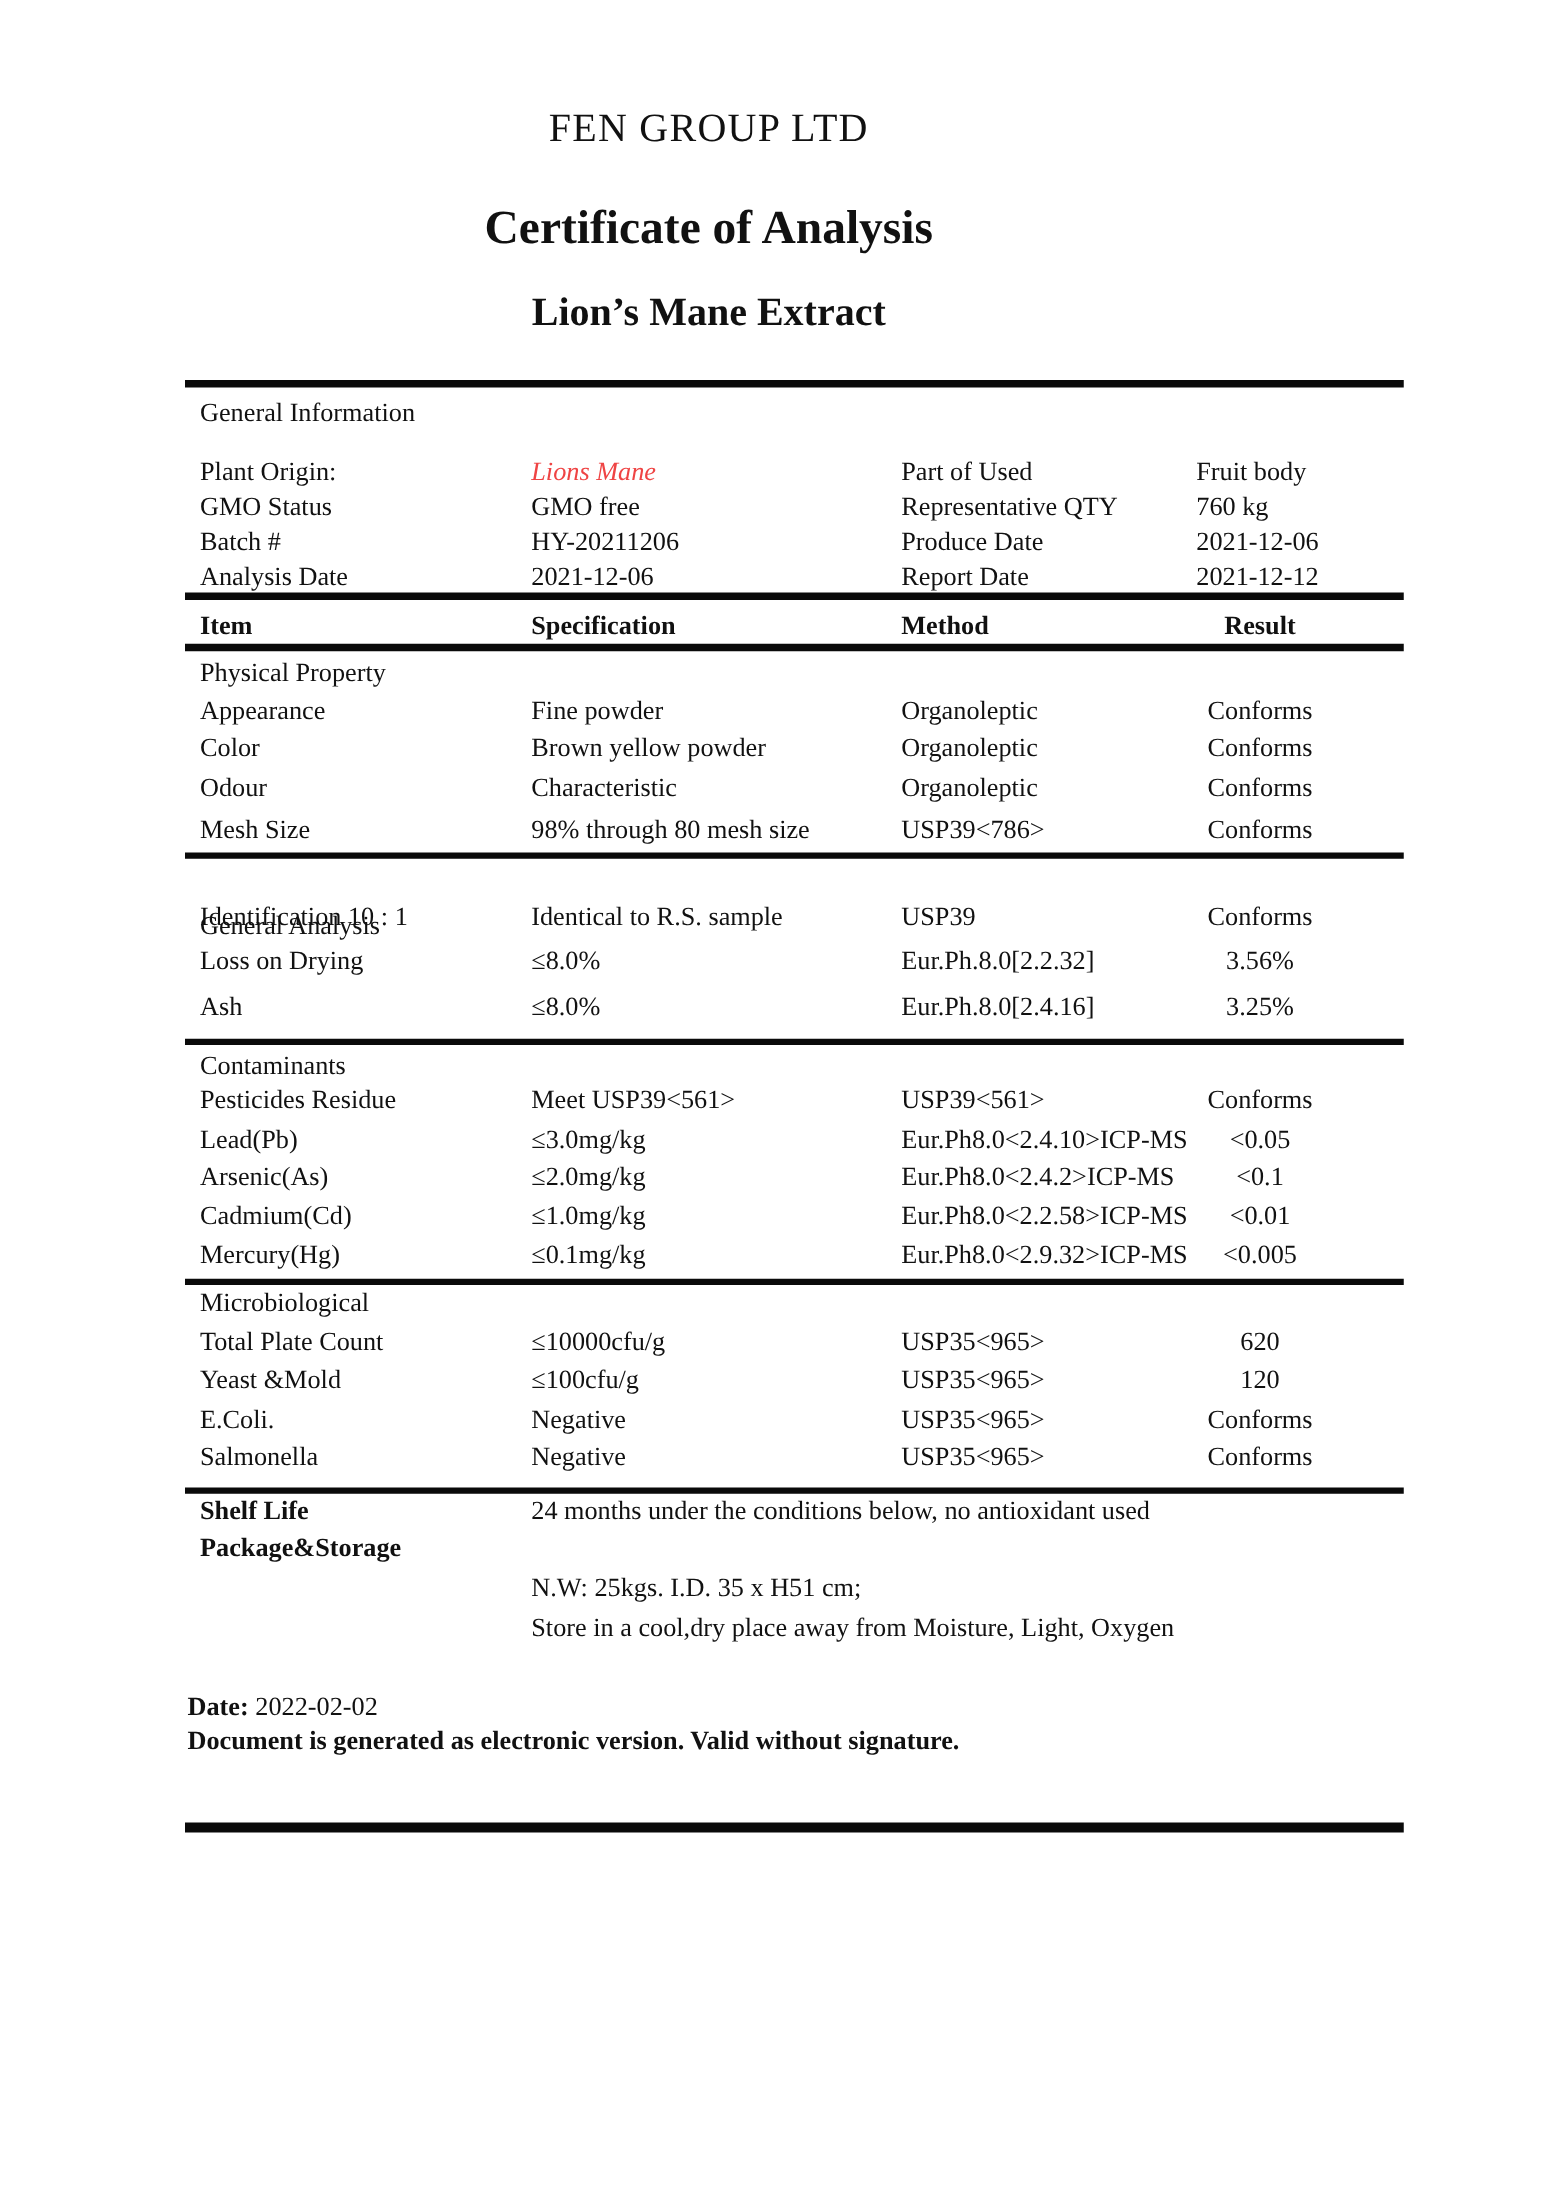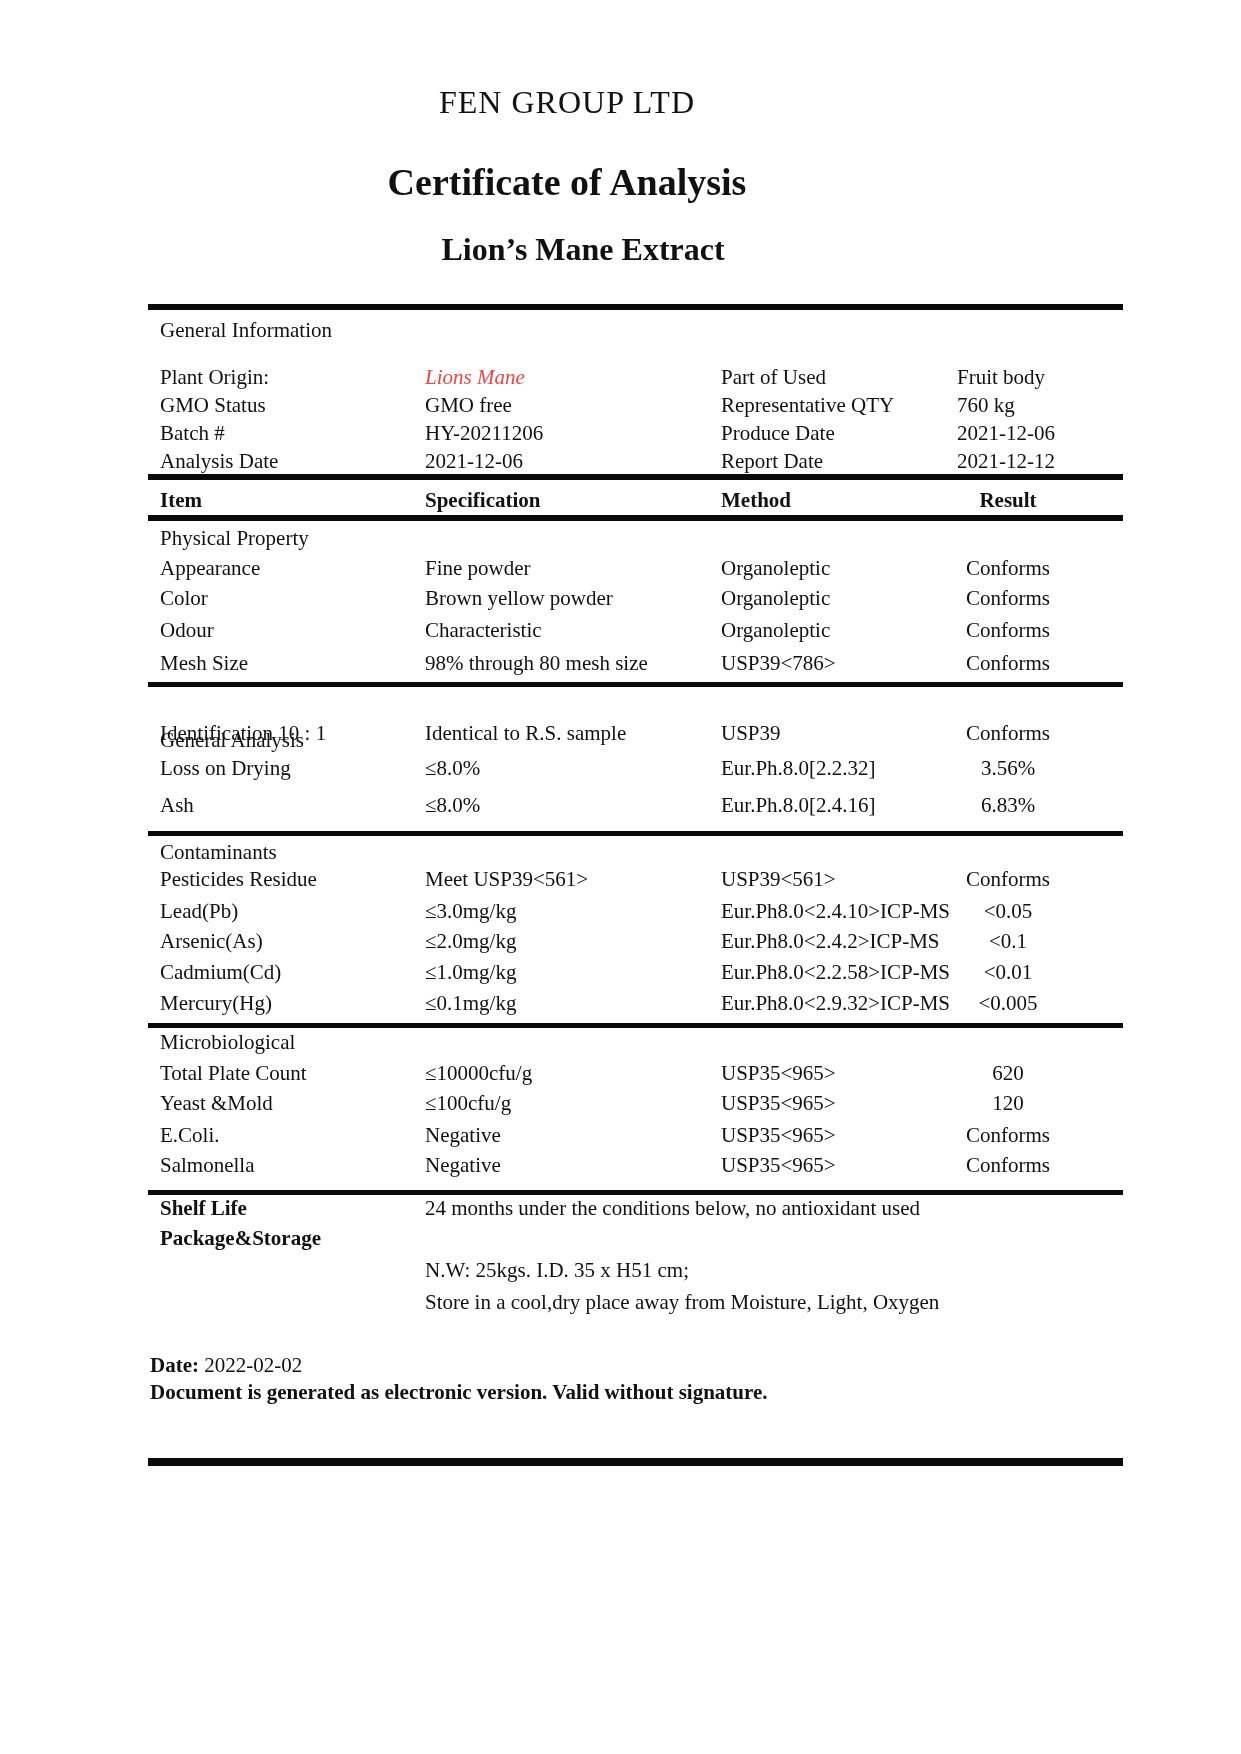--- a/index.html
+++ b/index.html
@@ -7,21 +7,21 @@
     position:relative;
     width:1241px;height:1754px;
     background:#ffffff;
     font-family:"Liberation Serif","DejaVu Serif",serif;
     color:#111111;
     overflow:hidden;
   }
   .hdr{position:absolute;left:0;width:1134px;text-align:center;white-space:nowrap;}
   .company{top:84px;font-size:32px;font-weight:normal;letter-spacing:1px;}
   .doctitle{top:160px;font-size:38px;font-weight:bold;}
-  .product{top:231px;font-size:32px;font-weight:bold;padding-left:16px;}
+  .product{top:231px;font-size:32px;font-weight:bold;}
   .rule{position:absolute;left:148px;width:975px;background:#0a0a0a;}
   .row{position:absolute;left:148px;width:975px;height:26px;font-size:21px;line-height:24px;white-space:nowrap;}
   .row span{position:absolute;top:0;}
   .c1{left:12px;}
   .c2{left:277px;}
   .c3{left:573px;}
   .c4{left:809px;}
   .cres{left:745px;width:230px;text-align:center;}
   .bold{font-weight:bold;}
   .ital{font-style:italic;color:#ef4444;}
@@ -121,21 +121,21 @@
   <div class="row" style="top:756px;">
     <span class="c1">Loss on Drying</span>
     <span class="c2">≤8.0%</span>
     <span class="c3">Eur.Ph.8.0[2.2.32]</span>
     <span class="cres">3.56%</span>
   </div>
   <div class="row" style="top:793px;">
     <span class="c1">Ash</span>
     <span class="c2">≤8.0%</span>
     <span class="c3">Eur.Ph.8.0[2.4.16]</span>
-    <span class="cres">6.83%</span>
+    <span class="cres">3.25%</span>
   </div>
 
   <div class="row" style="top:840px;">
     <span class="c1 sechead">Contaminants</span>
   </div>
   <div class="row" style="top:867px;">
     <span class="c1">Pesticides Residue</span>
     <span class="c2">Meet USP39&lt;561&gt;</span>
     <span class="c3">USP39&lt;561&gt;</span>
     <span class="cres">Conforms</span>

